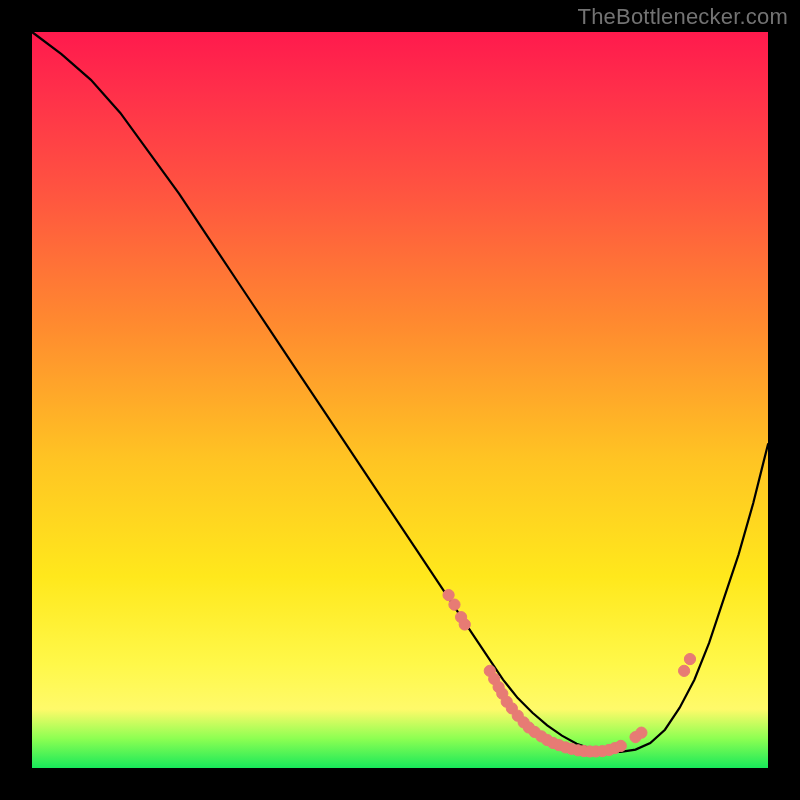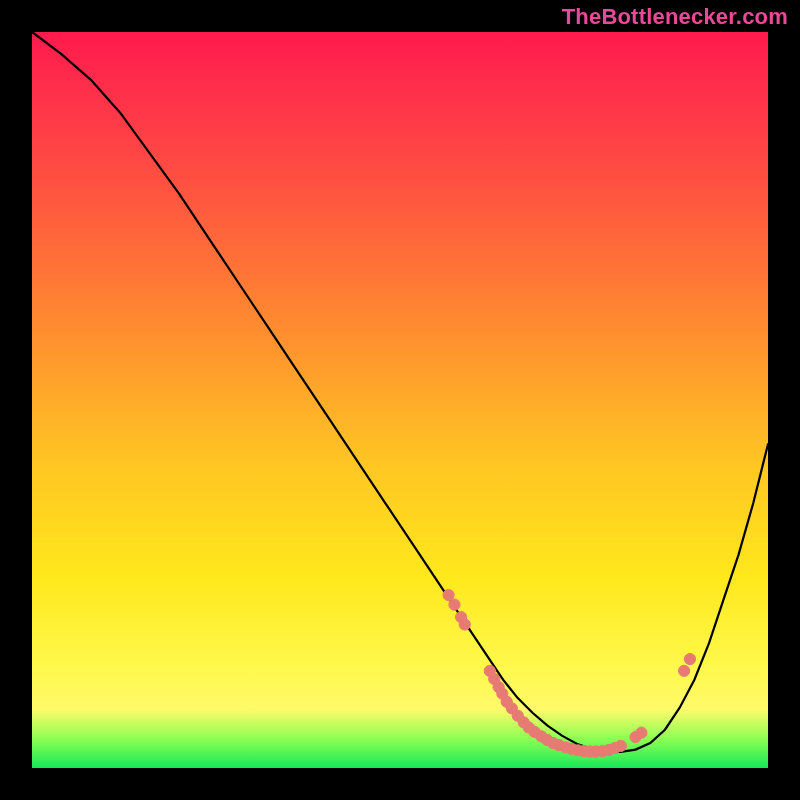--- a/index.html
+++ b/index.html
@@ -14,22 +14,22 @@
   .wrapper {
     position: relative;
     width: 800px;
     height: 800px;
   }
   .attribution {
     position: absolute;
     top: 4px;
     right: 12px;
     font-size: 22px;
-    font-weight: 700;
-    color: #ec4899;
+    font-weight: 400;
+    color: #737373;
     letter-spacing: 0.2px;
     user-select: none;
   }
   .plot-area {
     position: absolute;
     left: 32px;
     top: 32px;
     width: 736px;
     height: 736px;
     

